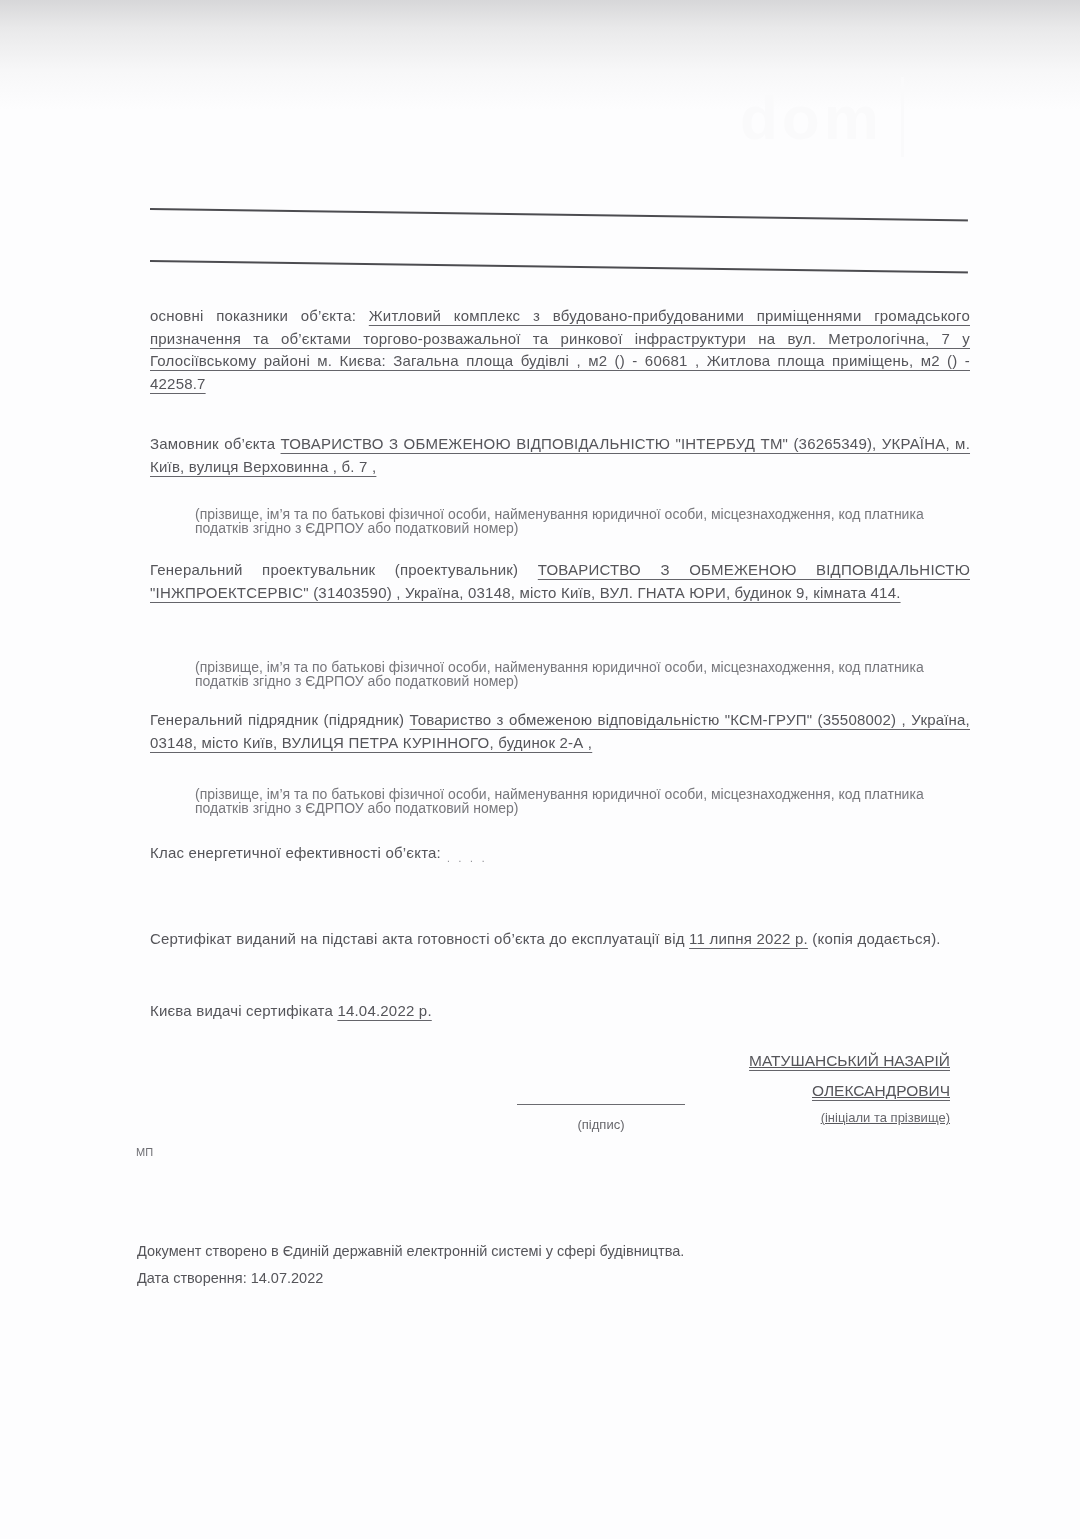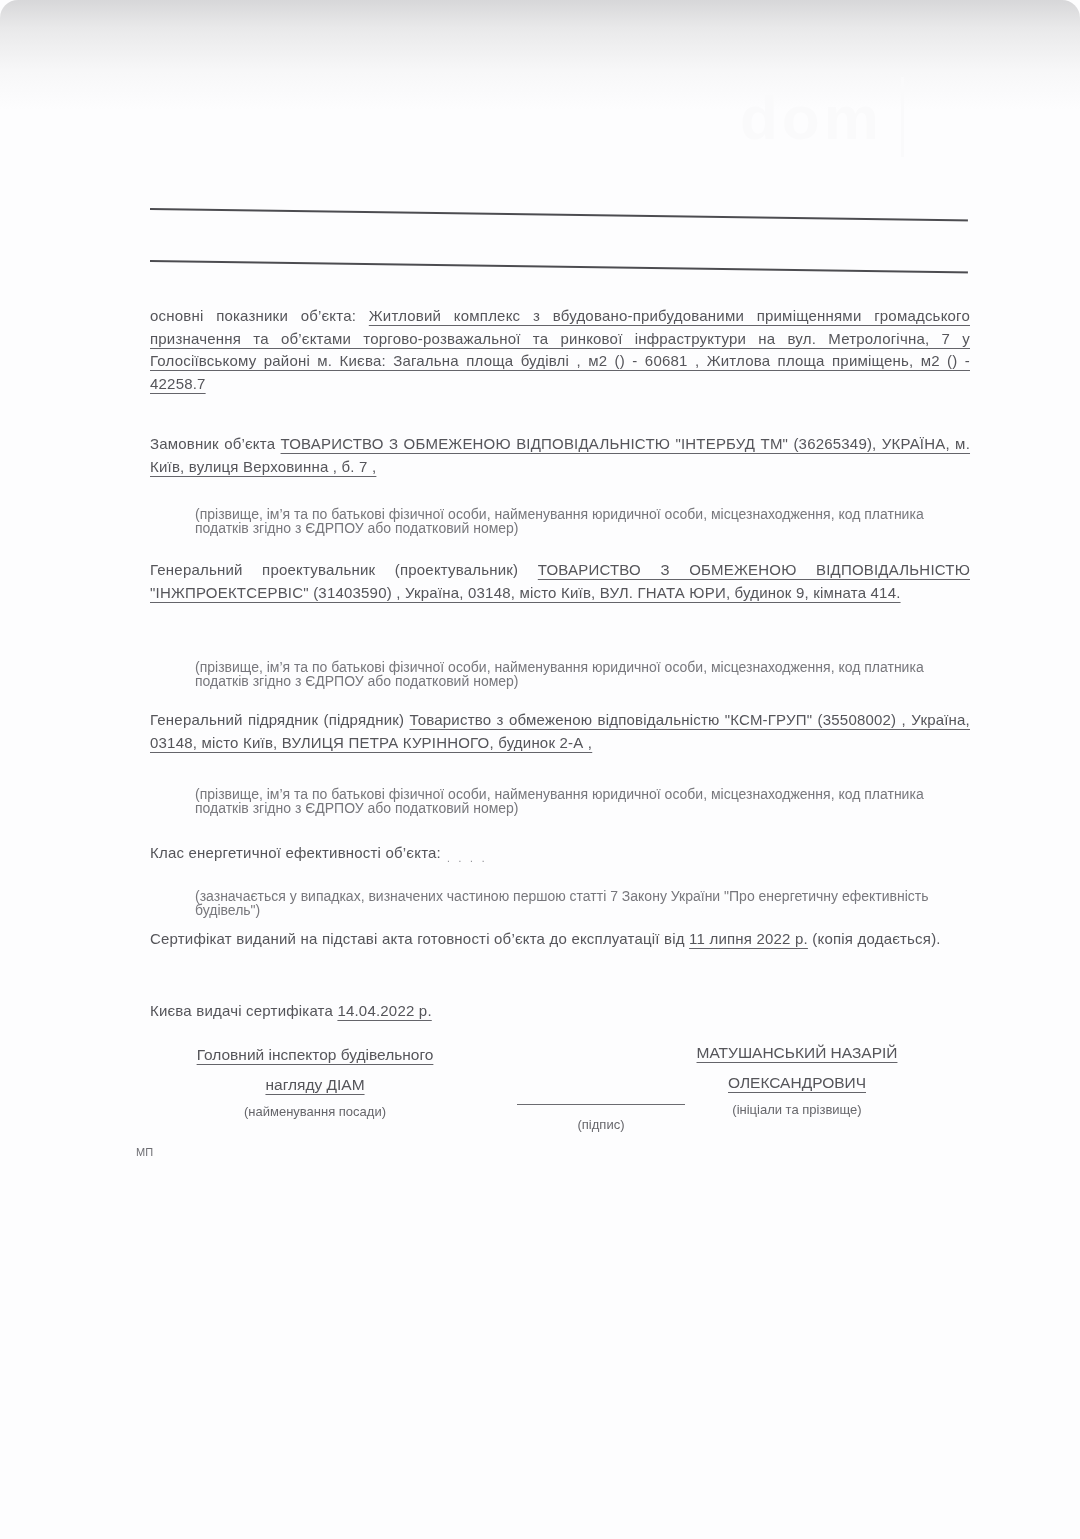--- a/index.html
+++ b/index.html
@@ -5,21 +5,20 @@
   html,body{margin:0;padding:0;}
   body{
     width:1080px;height:1539px;
     background:#fdfdfe;
     font-family:"Liberation Sans","DejaVu Sans",sans-serif;
     overflow:hidden;
   }
   .page{
     position:relative;width:1080px;height:1539px;
     background:linear-gradient(180deg,#d7d7d9 0px,#e9e9ea 28px,#f7f7f8 70px,#fdfdfe 110px,#fdfdfe 100%);
-    border-radius:18px;
   }
   .scan{
     position:absolute;inset:0;
     color:#55555a;
     filter:blur(0.35px);
   }
   .watermark{
     position:absolute;top:72px;left:740px;width:300px;height:90px;
     color:#fafafb;font-size:62px;font-weight:bold;letter-spacing:4px;
     display:flex;align-items:center;gap:18px;
@@ -57,21 +56,21 @@
     position:absolute;left:150px;top:1040px;width:330px;
     text-align:center;font-size:15.5px;line-height:30px;margin:0;
   }
   .sig-mid{
     position:absolute;left:505px;top:1092px;width:168px;
     text-align:center;font-size:13.5px;margin:12px;
   }
   .sig-line{border-top:1.5px solid #6b6b70;width:168px;height:0;margin-bottom:8px;}
   .sig-right{
     position:absolute;left:652px;top:1038px;width:290px;
-    text-align:center;font-size:15.5px;line-height:30px;margin:0;
+    text-align:right;font-size:15.5px;line-height:30px;margin:8px;text-decoration:underline;
   }
   .sig-note{font-size:13px;color:#66666b;line-height:24px;}
   .mp{
     position:absolute;left:136px;top:1146px;
     font-size:11px;color:#6e6e73;
   }
   .footer{
     position:absolute;left:137px;top:1238px;width:800px;
     font-size:14.5px;line-height:27px;margin:0;
   }
@@ -96,40 +95,38 @@
     <p class="para" style="top:433px"><span>Замовник об’єкта </span><span class="u">ТОВАРИСТВО З ОБМЕЖЕНОЮ ВІДПОВІДАЛЬНІСТЮ "ІНТЕРБУД ТМ" (36265349), УКРАЇНА, м. Київ, вулиця Верховинна , б. 7 ,</span></p>
     <p class="note" style="top:492px">(прізвище, ім’я та по батькові фізичної особи, найменування юридичної особи, місцезнаходження, код платника податків згідно з ЄДРПОУ або податковий номер)</p>
 
     <p class="para" style="top:559px"><span>Генеральний проектувальник (проектувальник) </span><span class="u">ТОВАРИСТВО З ОБМЕЖЕНОЮ ВІДПОВІДАЛЬНІСТЮ "ІНЖПРОЕКТСЕРВІС" (31403590) , Україна, 03148, місто Київ, ВУЛ. ГНАТА ЮРИ, будинок 9, кімната 414.</span></p>
     <p class="note" style="top:645px">(прізвище, ім’я та по батькові фізичної особи, найменування юридичної особи, місцезнаходження, код платника податків згідно з ЄДРПОУ або податковий номер)</p>
 
     <p class="para" style="top:709px"><span>Генеральний підрядник (підрядник) </span><span class="u">Товариство з обмеженою відповідальністю "КСМ-ГРУП" (35508002) , Україна, 03148, місто Київ, ВУЛИЦЯ ПЕТРА КУРІННОГО, будинок 2-А ,</span></p>
     <p class="note" style="top:772px">(прізвище, ім’я та по батькові фізичної особи, найменування юридичної особи, місцезнаходження, код платника податків згідно з ЄДРПОУ або податковий номер)</p>
 
     <p class="para" style="top:842px;text-align:left"><span>Клас енергетичної ефективності об’єкта:</span><span class="energy-dots">. . . .</span></p>
-    <p class="note" style="top:874px">(зазначається у випадках, визначених частиною першою статті 7 Закону України "Про енергетичну ефективність будівель")</p>
 
     <p class="para" style="top:928px"><span>Сертифікат виданий на підставі акта готовності об’єкта до експлуатації від </span><span class="u">11 липня 2022 р.</span><span> (копія додається).</span></p>
 
     <p class="para" style="top:1000px;text-align:left"><span>Києва видачі сертифіката </span><span class="u">14.04.2022 р.</span></p>
 
-    <div class="sig-left">
-      <div><span class="u">Головний інспектор будівельного</span></div>
-      <div><span class="u">нагляду ДІАМ</span></div>
-      <div class="sig-note">(найменування посади)</div>
-    </div>
 
     <div class="sig-mid">
       <div class="sig-line"></div>
       <div class="sig-note">(підпис)</div>
     </div>
 
     <div class="sig-right">
       <div><span class="u">МАТУШАНСЬКИЙ НАЗАРІЙ</span></div>
       <div><span class="u">ОЛЕКСАНДРОВИЧ</span></div>
       <div class="sig-note">(ініціали та прізвище)</div>
     </div>
 
     <div class="mp">МП</div>
 
+    <p class="footer">
+      <span>Документ створено в Єдиній державній електронній системі у сфері будівництва.</span><br>
+      <span>Дата створення: 14.07.2022</span>
+    </p>
 
   </div>
 </div>
 
 </body></html>

